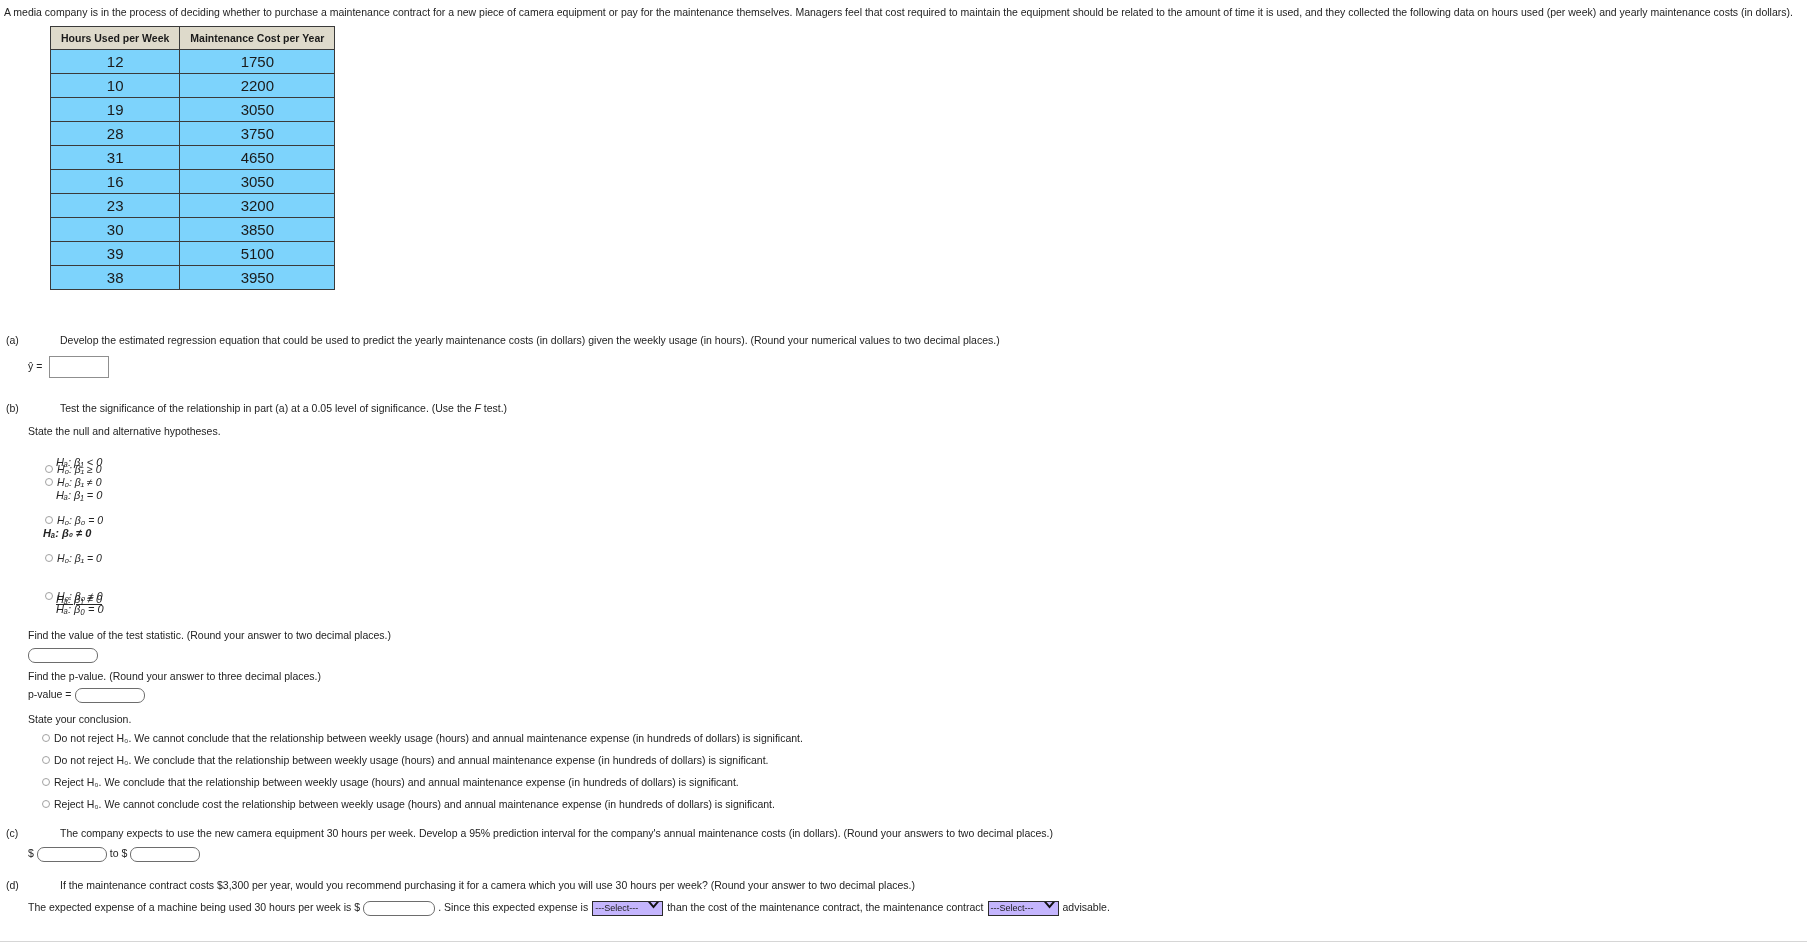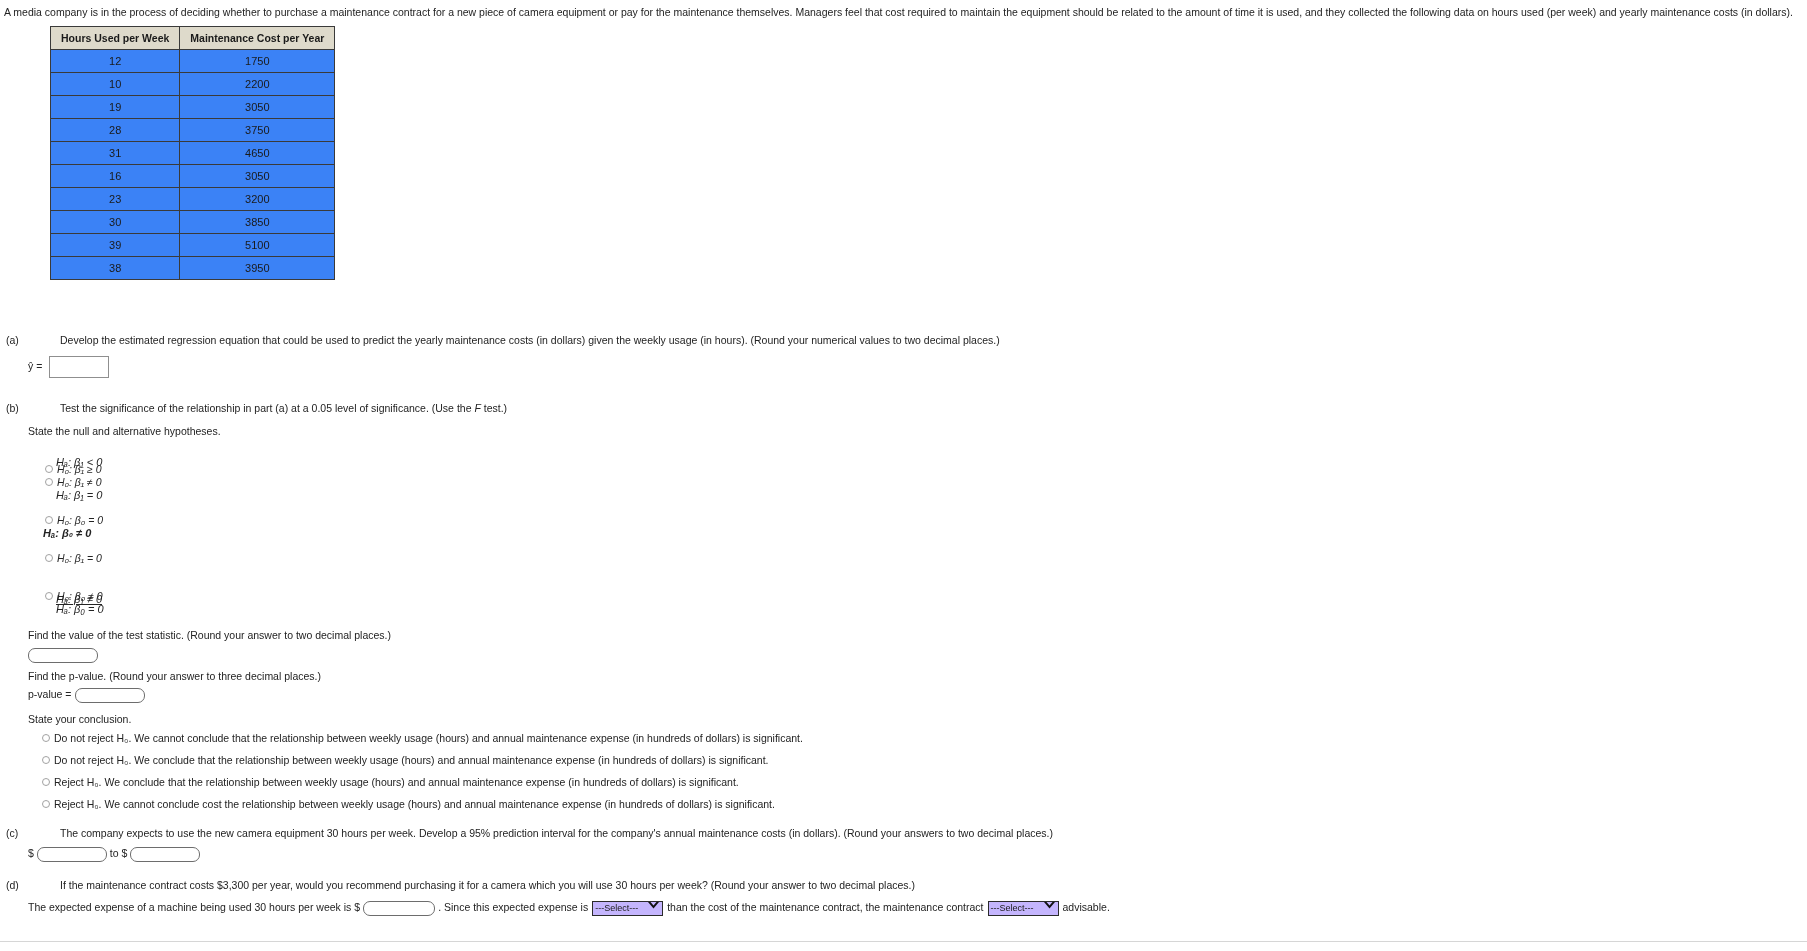--- a/index.html
+++ b/index.html
@@ -45,26 +45,26 @@
     font-size: 10.5px;
     font-weight: bold;
     color: #1a1a1a;
     padding: 5px 10px;
     height: 22px;
     text-align: center;
     white-space: nowrap;
   }
   table.data-table td {
     border: 1px solid #3a3a3a;
-    font-size: 11px;
+    font-size: 15px;
     color: #1a1a1a;
     height: 23px;
     padding: 3px 10px;
     text-align: center;
-    background: #3b82f6;
+    background: #7dd3fc;
   }
   table.data-table th.col-hours { width: 112px; }
   table.data-table th.col-cost  { width: 133px; }
   .qlabel {
     position: absolute;
     left: 6px;
     font-size: 10.5px;
     color: #232323;
   }
   .qtext { position: absolute; left: 24px; font-size: 10.5px; color: #232323; white-space: nowrap; padding-left: 36px; }

